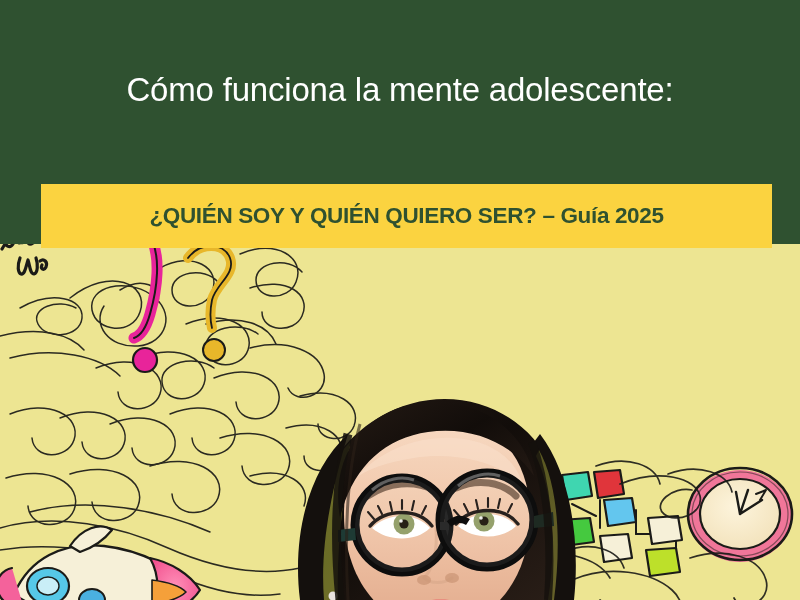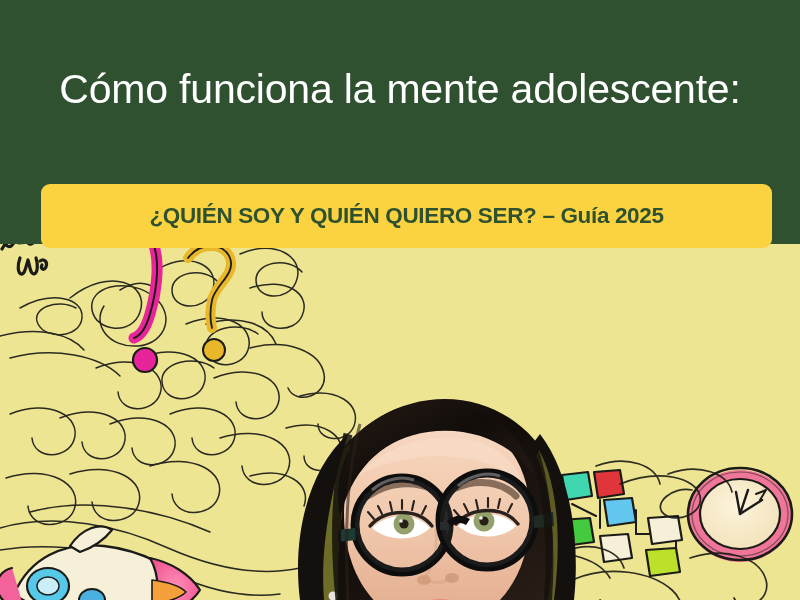--- a/index.html
+++ b/index.html
@@ -32,37 +32,36 @@
     left:0; top:68px;
     width:800px;
     text-align:center;
     padding:0 40px;
   }
   .title-line {
     display:block;
     color:#ffffff;
     font-family:"Liberation Sans", sans-serif;
     font-weight:400;
-    font-size:41px;
+    font-size:33px;
     line-height:43px;
     letter-spacing:-0.2px;
     white-space:nowrap;
   }
 
   
   .subtitle-banner {
     position:absolute;
     left:41px; top:184px;
     width:731px; height:64px;
     background:#fbd340;
     z-index:6;
     display:flex;
     align-items:center;
     justify-content:center;
-    border-radius:9px;
   }
   .subtitle-text {
     color:#2f5130;
     font-family:"Liberation Sans", sans-serif;
     font-weight:bold;
     font-size:22.5px;
     letter-spacing:-0.35px;
     line-height:1;
     white-space:nowrap;
     text-align:center;

